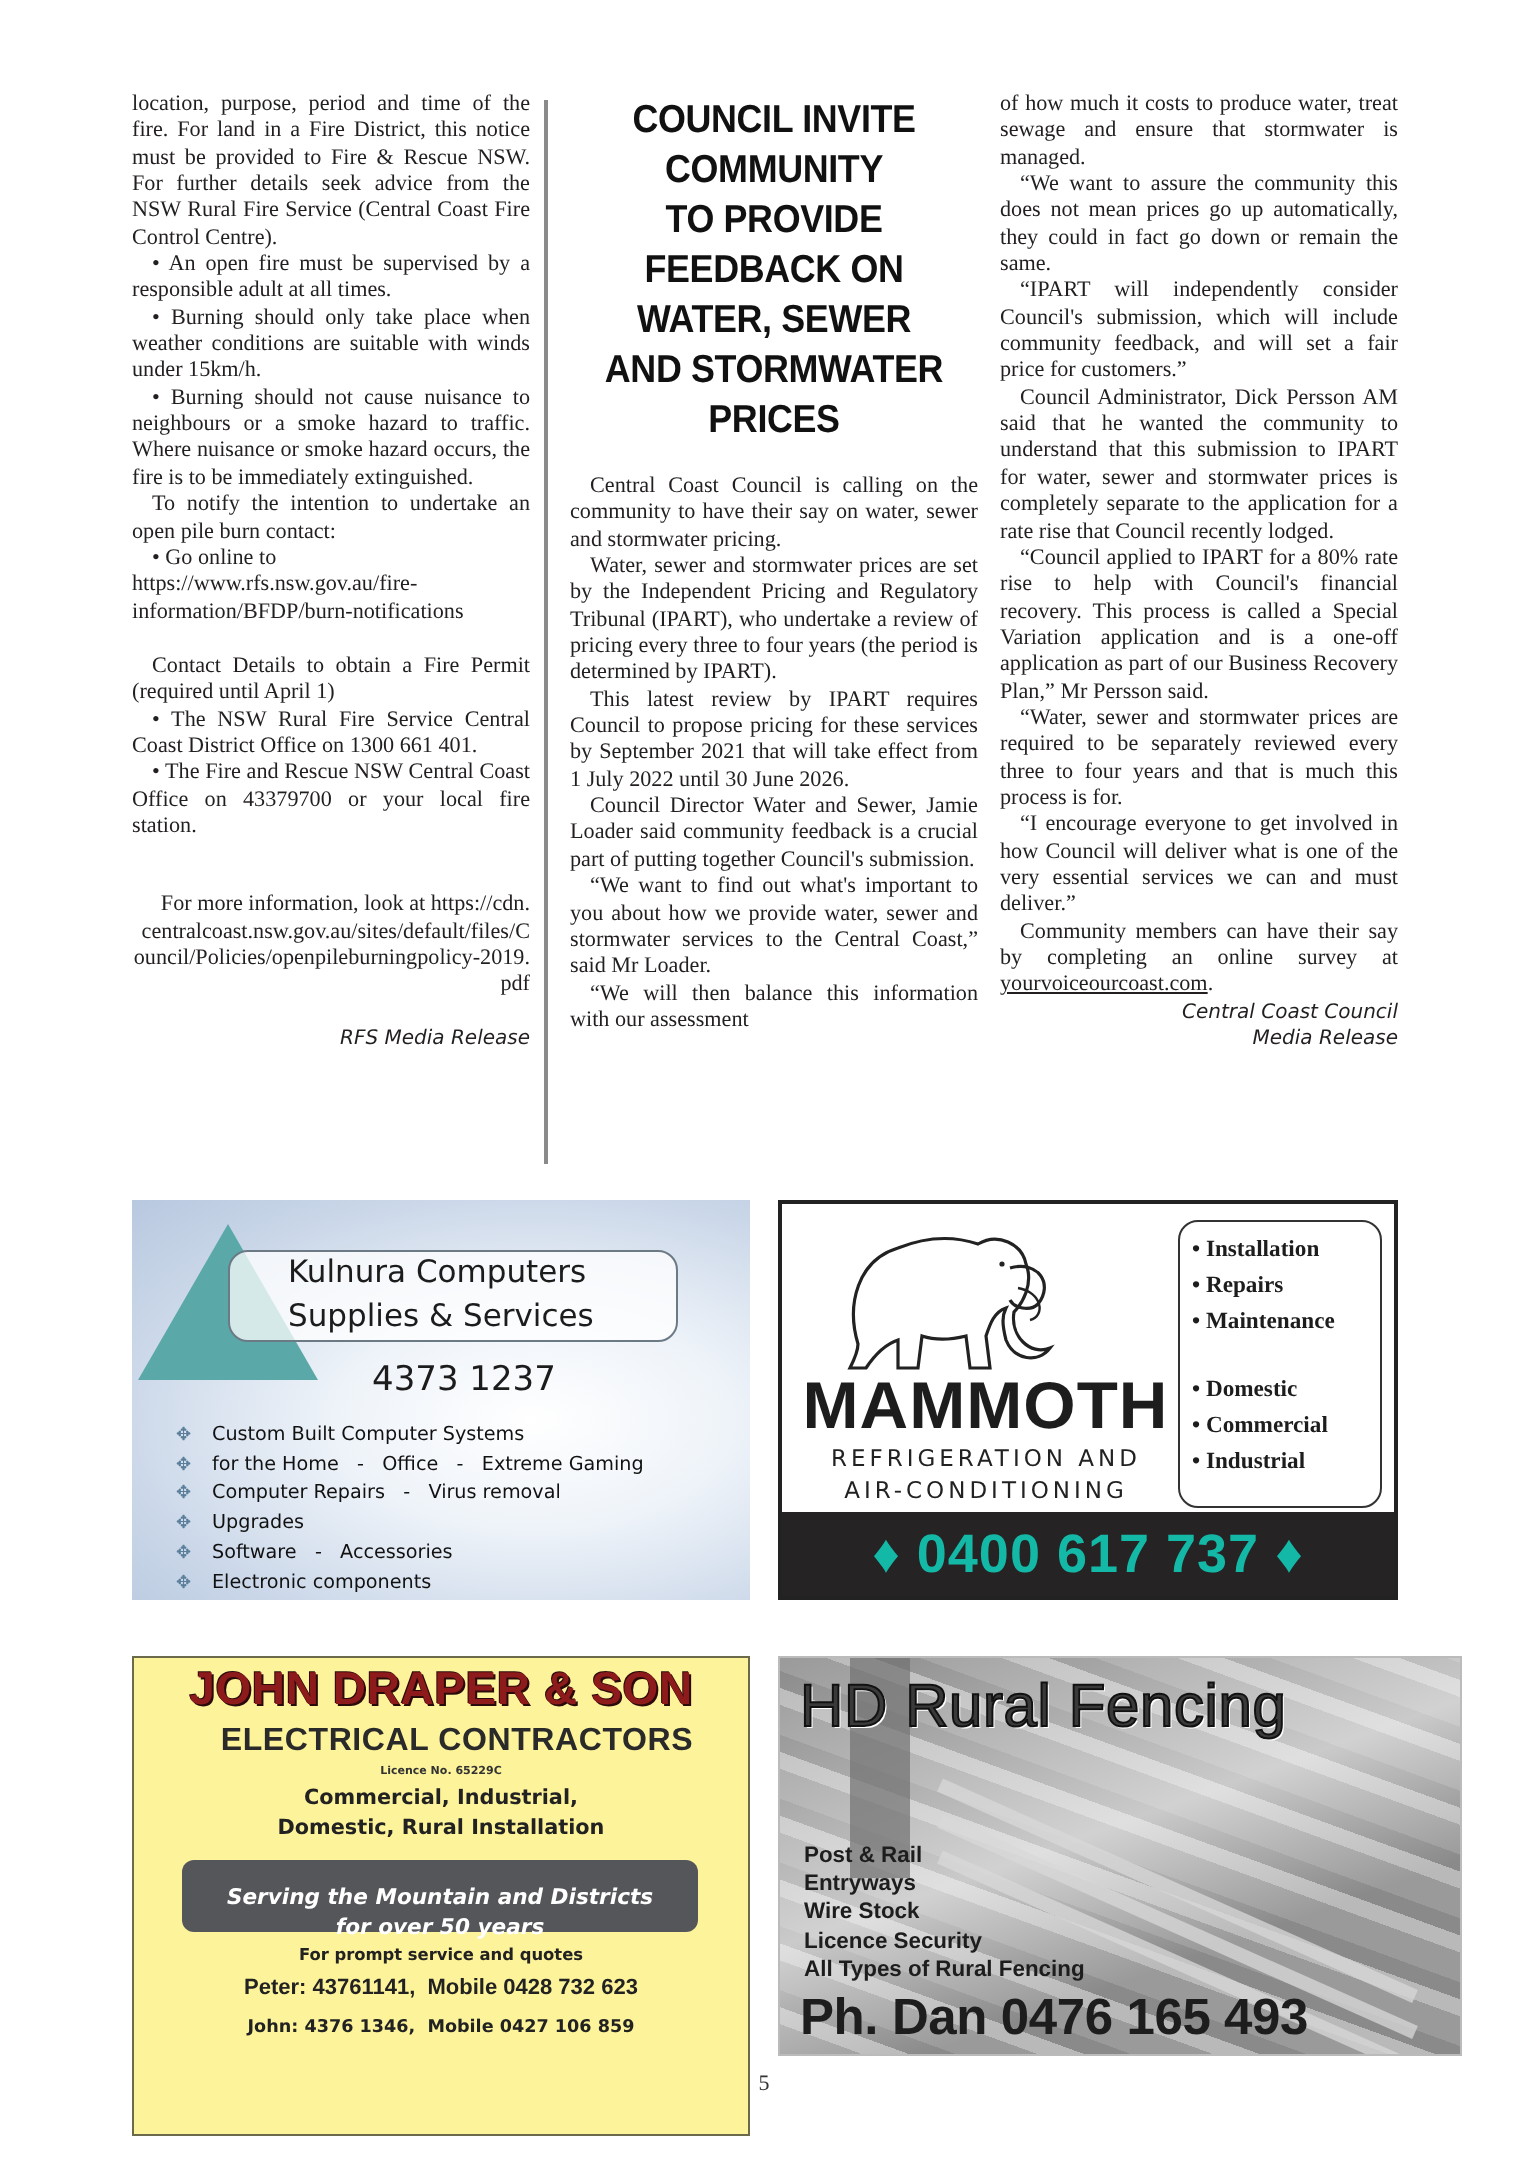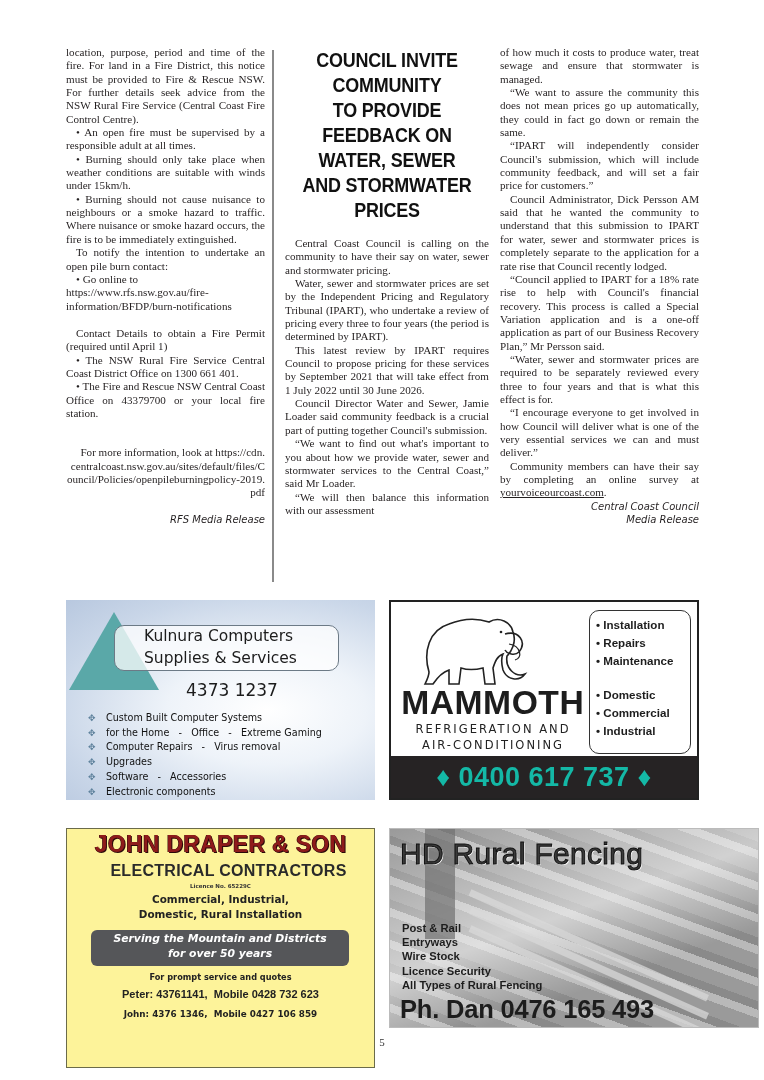--- a/index.html
+++ b/index.html
@@ -29,38 +29,38 @@
   .kul-title { position: absolute; left: 78px; top: 25px; width: 200px; font-family: "DejaVu Sans", sans-serif; font-size: 15.5px; line-height: 22px; color: #1c1c1c; }
   .kul-phone { position: absolute; left: 120px; top: 80px; font-family: "DejaVu Sans", sans-serif; font-size: 17px; color: #1c1c1c; }
   .kul-list { position: absolute; left: 22px; top: 111px; list-style: none; font-family: "DejaVu Sans", sans-serif; font-size: 9.6px; line-height: 13.7px; color: #111; }
   .kul-list li span.b { color: #5b7f9a; display: inline-block; width: 18px; font-size: 9px; }
 
   .mammoth { left: 389px; top: 600px; width: 310px; height: 200px; border: 2px solid #222; background: #fff; }
   .mam-svg { position: absolute; left: 28px; top: 10px; }
   .mam-name { position: absolute; left: 12px; top: 82px; font-family: "Liberation Sans", sans-serif; font-weight: bold; font-size: 33px; letter-spacing: 0.5px; color: #1d1d1d; transform: scaleX(1.02); }
   .mam-sub { position: absolute; left: 14px; top: 120px; font-family: "DejaVu Sans", sans-serif; font-size: 11.5px; line-height: 15.5px; letter-spacing: 2px; color: #222; text-align: center; width: 176px; }
   .mam-box { position: absolute; left: 198px; top: 8px; width: 102px; height: 144px; border: 1.5px solid #333; border-radius: 10px; }
-  .mam-list { position: absolute; left: 205px; top: 14px; list-style: none; font-family: Liberation Sans, sans-serif; font-weight: bold; font-size: 11.6px; line-height: 17.8px; color: #1d1d1d; }
+  .mam-list { position: absolute; left: 205px; top: 14px; list-style: none; font-family: Liberation Serif, serif; font-weight: bold; font-size: 11.6px; line-height: 17.8px; color: #1d1d1d; }
   .mam-list li.sp { margin-top: 17px; }
   .mam-bar { position: absolute; left: 0; bottom: 0; width: 100%; height: 42px; background: #262324; color: #14b8a6;
     font-family: "Liberation Sans", sans-serif; font-weight: bold; font-size: 27px; line-height: 42px; text-align: center; letter-spacing: 0.5px; }
 
   .draper { left: 66px; top: 828px; width: 309px; height: 240px; background: #fdf39a; border: 1.5px solid #6b6b4a; }
   .dr-name { position: absolute; left: 0; top: 2px; width: 100%; text-align: center; font-family: "Liberation Sans", sans-serif; font-weight: bold; font-size: 23px; color: #8e1b1b; letter-spacing: 0.3px;
     text-shadow: 1px 1px 0 #2a0a0a, -0.5px -0.5px 0 #2a0a0a; }
   .dr-sub { position: absolute; left: 0; top: 33px; width: 100%; text-align: center; font-family: "Liberation Sans", sans-serif; font-weight: bold; font-size: 16px; color: #2a2a2a; letter-spacing: 0.3px; padding-left: 16px; }
   .dr-lic { position: absolute; left: 0; top: 54px; width: 100%; text-align: center; font-family: "DejaVu Sans", sans-serif; font-weight: bold; font-size: 5.5px; color: #333; }
   .dr-types { position: absolute; left: 0; top: 63px; width: 100%; text-align: center; font-family: "DejaVu Sans", sans-serif; font-weight: bold; font-size: 10.4px; line-height: 15px; color: #222; }
   .dr-pill { position: absolute; left: 24px; top: 101px; width: 258px; height: 36px; border-radius: 6px; background: #555659; color: #fff;
-    font-family: "DejaVu Sans", sans-serif; font-style: italic; font-weight: bold; font-size: 10.8px; line-height: 15px; text-align: center; padding-top: 1px; }
+    font-family: "DejaVu Sans", sans-serif; font-style: italic; font-weight: bold; font-size: 10.8px; line-height: 15px; text-align: center; padding-top: 11px; }
   .dr-prompt { position: absolute; left: 0; top: 143px; width: 100%; text-align: center; font-family: "DejaVu Sans", sans-serif; font-weight: bold; font-size: 8.2px; color: #222; }
   .dr-peter { position: absolute; left: 0; top: 159px; width: 100%; text-align: center; font-family: "Liberation Sans", sans-serif; font-weight: bold; font-size: 11px; color: #222; }
   .dr-john { position: absolute; left: 0; top: 180px; width: 100%; text-align: center; font-family: "DejaVu Sans", sans-serif; font-weight: bold; font-size: 8.8px; color: #222; }
 
-  .fencing { left: 389px; top: 828px; width: 370px; height: 200px;
+  .fencing { left: 389px; top: 828px; width: 342px; height: 200px;
     background:
       linear-gradient(160deg, rgba(255,255,255,0.0) 0%, rgba(255,255,255,0.55) 45%, rgba(255,255,255,0.0) 70%),
       repeating-linear-gradient(20deg, #9a9a9a 0 14px, #b9b9b9 14px 22px, #8a8a8a 22px 30px),
       #a5a5a5; border: 1px solid #bbb; }
   .fen-tree { position: absolute; left: 35px; top: 0; width: 30px; height: 110px; background: #707070; opacity: 0.7; }
   .fen-rail { position: absolute; left: 80px; width: 260px; height: 7px; background: #d8d8d8; opacity: 0.75; transform-origin: left; }
   .fen-title { position: absolute; left: 10px; top: 8px; font-family: "Liberation Sans", sans-serif; font-size: 30px; color: #3a3a3a; letter-spacing: 0.3px;
     -webkit-text-stroke: 1px #111; text-shadow: 1px 1px 0 #fff; }
   .fen-list { position: absolute; left: 12px; top: 92px; list-style: none; font-family: "Liberation Sans", sans-serif; font-weight: bold; font-size: 11.2px; line-height: 14.2px; color: #1d1d1d; }
   .fen-phone { position: absolute; left: 10px; top: 166px; font-family: "Liberation Sans", sans-serif; font-weight: bold; font-size: 25.5px; color: #1d1d1d; letter-spacing: -0.2px; }
@@ -102,22 +102,22 @@
   <p>Council Director Water and Sewer, Jamie Loader said community feedback is a crucial part of putting together Council's submission.</p>
   <p>“We want to find out what's important to you about how we provide water, sewer and stormwater services to the Central Coast,” said Mr Loader.</p>
   <p>“We will then balance this information with our assessment</p>
 </div>
 
 <div class="col col3">
   <p class="noind">of how much it costs to produce water, treat sewage and ensure that stormwater is managed.</p>
   <p>“We want to assure the community this does not mean prices go up automatically, they could in fact go down or remain the same.</p>
   <p>“IPART will independently consider Council's submission, which will include community feedback, and will set a fair price for customers.”</p>
   <p>Council Administrator, Dick Persson AM said that he wanted the community to understand that this submission to IPART for water, sewer and stormwater prices is completely separate to the application for a rate rise that Council recently lodged.</p>
-  <p>“Council applied to IPART for a 18% rate rise to help with Council's financial recovery. This process is called a Special Variation application and is a one-off application as part of our Business Recovery Plan,” Mr Persson said.</p>
-  <p>“Water, sewer and stormwater prices are required to be separately reviewed every three to four years and that is what this effect is for.</p>
+  <p>“Council applied to IPART for a 80% rate rise to help with Council's financial recovery. This process is called a Special Variation application and is a one-off application as part of our Business Recovery Plan,” Mr Persson said.</p>
+  <p>“Water, sewer and stormwater prices are required to be separately reviewed every three to four years and that is much this process is for.</p>
   <p>“I encourage everyone to get involved in how Council will deliver what is one of the very essential services we can and must deliver.”</p>
   <p><span>Community members can have their say by completing an online survey at</span> <a class="link">yourvoiceourcoast.com</a>.</p>
   <p class="credit" style="margin-top:0">
     <span>Central Coast Council</span><br>
     <span>Media Release</span>
   </p>
 </div>
 
 <div class="ad kulnura">
   <div class="kul-tri"></div>

